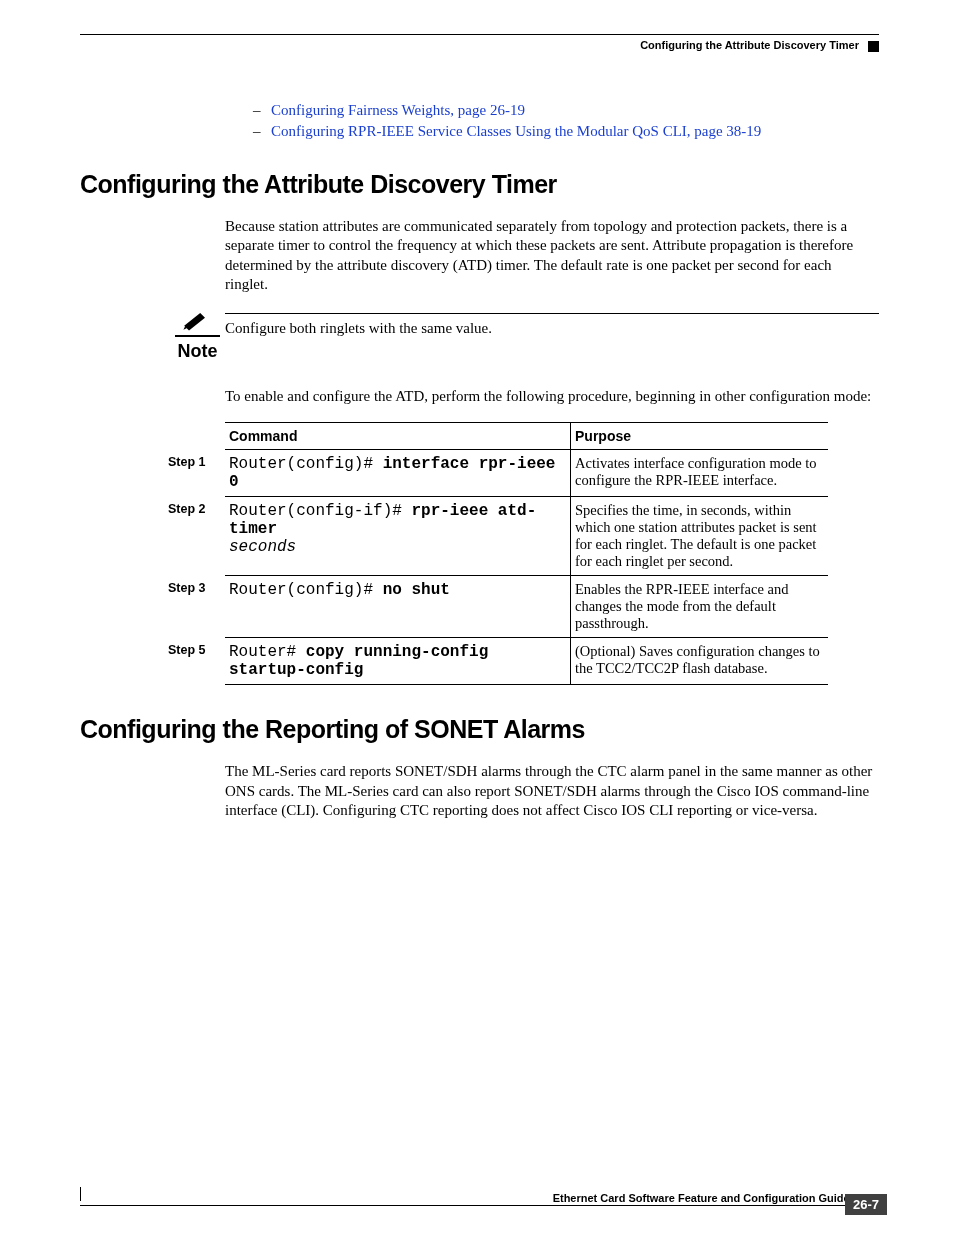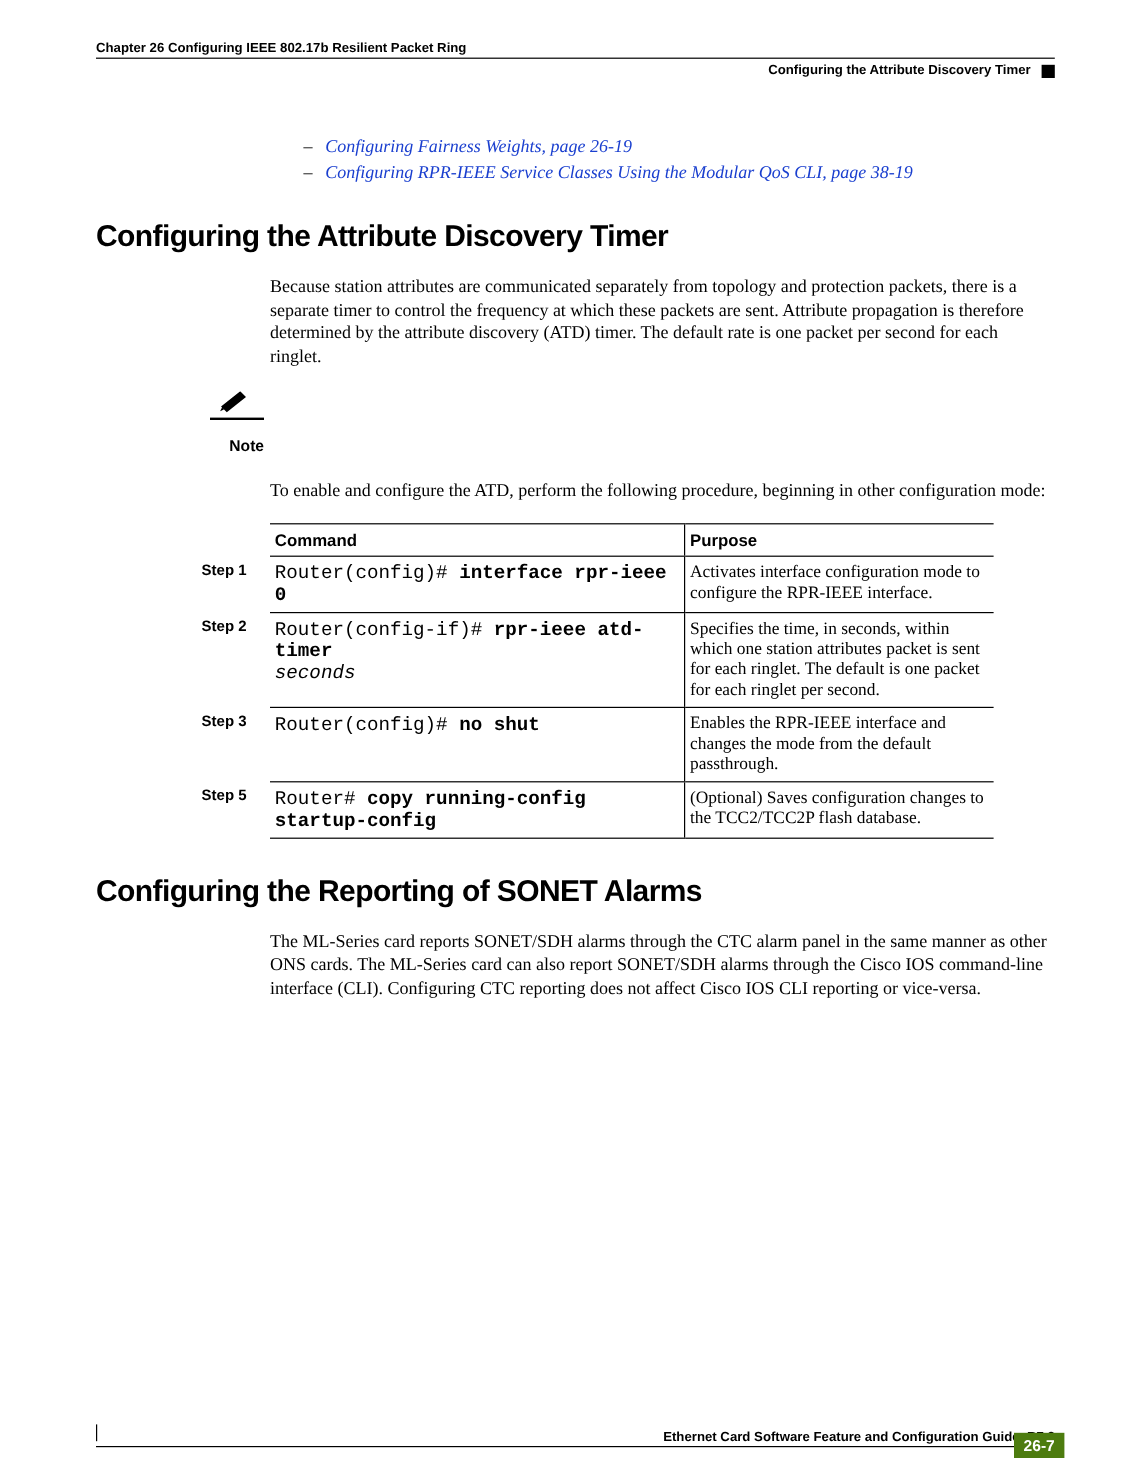--- a/index.html
+++ b/index.html
@@ -42,21 +42,20 @@
   }
   .body-indent {
     margin-left: 145px;
   }
   .bullet-list {
     margin: 0 0 30px 0;
   }
   .bullet-item {
     margin: 4px 0;
     font-size: 15px;
-    font-style: italic;
   }
   .bullet-item::before{
     content:"–";
     display:inline-block;
     width:18px;
     margin-left:28px;
   }
   .bullet-item a {
     color: #1a3fcf;
     text-decoration: none;
@@ -87,24 +86,23 @@
   }
   .note-underline{
     border-bottom:2px solid #000;
     display:block;
     height:2px;
     margin-top:-2px;
   }
   .note-label{
     font-family: Arial, Helvetica, sans-serif;
     font-weight:bold;
-    font-size:13px;
-    margin-top:14px;
+    font-size:18px;
+    margin-top:4px;
     display:block;
-    text-align:right;
   }
   .note-body{
     margin-left:145px;
     border-top:1px solid #000;
     padding-top:6px;
     font-size:15px;
   }
   .step-table{
     margin-top:7px;
     margin-bottom:30px;
@@ -170,21 +168,21 @@
     background:#fff;
     display:block;
   }
   .footer-title span{
     background:#fff; padding-left:8px;
   }
   .page-num{
     position:absolute;
     right:-8px;
     bottom:-10px;
-    background:#4d7c0f;
+    background:#404040;
     color:#fff;
     font-family: Arial, Helvetica, sans-serif;
     font-size:13px;
     font-weight:bold;
     padding:3px 8px;
   }
   .footer-leftbar{
     position:absolute;
     left:0;
     bottom:4px;
@@ -193,21 +191,20 @@
     background:#000;
   }
   .pencil-svg{
     width:34px; height:22px; display:block; margin:0 auto;
   }
 </style>
 </head>
 <body>
 
 <div class="page">
-  <div class="running-header">Chapter 26    Configuring IEEE 802.17b Resilient Packet Ring</div>
   <div class="hr-top"></div>
   <div class="header-right">
     <span>Configuring the Attribute Discovery Timer</span>
     <span class="blk"></span>
   </div>
 
   <div class="body-indent">
     <div class="bullet-list">
       <div class="bullet-item"><a href="#">Configuring Fairness Weights, page 26-19</a></div>
       <div class="bullet-item"><a href="#">Configuring RPR-IEEE Service Classes Using the Modular QoS CLI, page 38-19</a></div>
@@ -223,20 +220,21 @@
   <div class="note-block">
     <div class="note-icon-col">
       <svg class="pencil-svg" viewBox="0 0 34 22">
         <g fill="#000">
           <path d="M2 18 L22 2 L28 8 L8 24 Z M3 19 L1 23 L5 21 Z" transform="scale(0.8) translate(2,-2)"></path>
         </g>
       </svg>
       <span class="note-underline"></span>
       <span class="note-label">Note</span>
     </div>
+    <div class="note-body">Configure both ringlets with the same value.</div>
   </div>
 
   <div class="body-indent">
     <p class="para">To enable and configure the ATD, perform the following procedure, beginning in other configuration mode:</p>
   </div>
 
   <div class="step-table" style="margin-left:88px;">
     <table class="cmd-table">
       <tbody>
           <tr>

